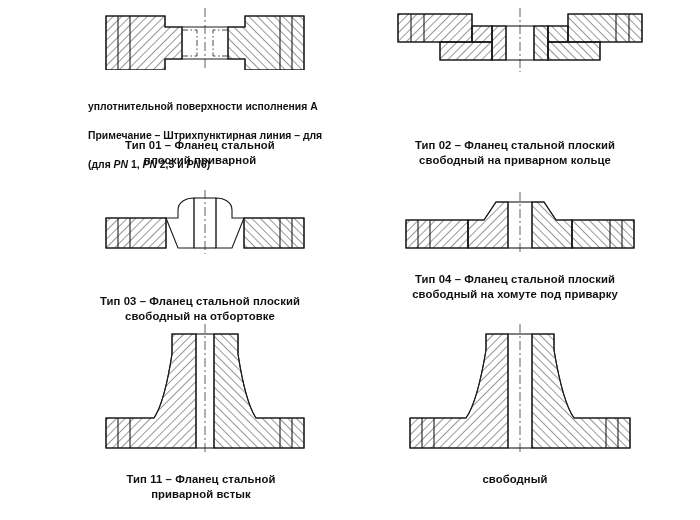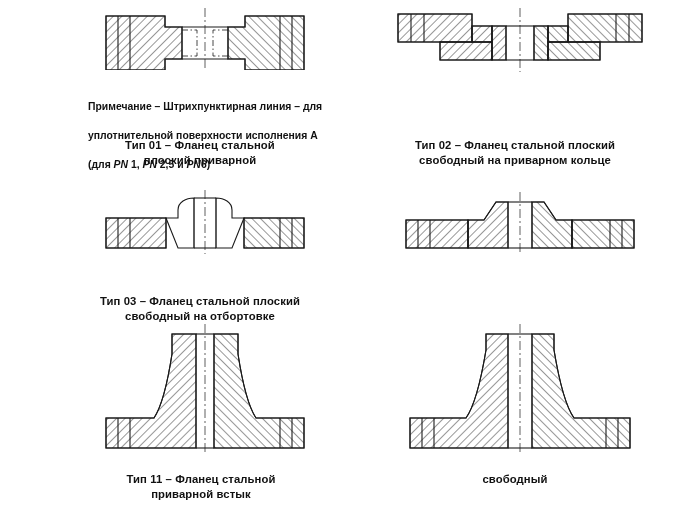--- a/index.html
+++ b/index.html
@@ -88,22 +88,22 @@
       <line class="ln" x1="210" y1="8" x2="210" y2="62"></line>
 
       <line class="ln" x1="112" y1="19" x2="158" y2="19"></line>
       <line class="ln" x1="112" y1="51" x2="158" y2="51"></line>
 
       <line class="ctr" x1="135" y1="0" x2="135" y2="62"></line>
     </svg>
   </div>
 
   <div class="note" style="left:88px; top:86px; width:260px;">
+    <div>уплотнительной поверхности исполнения А</div>
     <div>Примечание – Штрихпунктирная линия – для</div>
-    <div>уплотнительной поверхности исполнения А</div>
     <div><span>(для </span><span class="ital">PN</span><span> 1, </span><span class="ital">PN</span><span> 2,5 и </span><span class="ital">PN</span><span>6)</span></div>
   </div>
 
   <div class="caption" style="position:absolute; left:75px; top:138px; width:250px;">
     <div>Тип 01 – Фланец стальной</div>
     <div>плоский приварной</div>
   </div>
 
   <div class="cell" style="left:370px; top:8px; width:300px;">
     <svg class="fig" width="280" height="70" viewBox="0 0 280 70">
@@ -194,20 +194,24 @@
       <path class="hatchfill" fill="url(#h135)" d="M192,30 L176,30 L164,12 L152,12 L152,58 L192,58 Z"></path>
       <path class="ln" d="M192,30 L176,30 L164,12 L152,12 L152,58 L192,58 Z"></path>
 
       <line class="ln" x1="128" y1="12" x2="152" y2="12"></line>
       <line class="ln" x1="128" y1="58" x2="152" y2="58"></line>
 
       <line class="ctr" x1="140" y1="2" x2="140" y2="64"></line>
     </svg>
   </div>
 
+  <div class="caption" style="position:absolute; left:375px; top:272px; width:280px;">
+    <div>Тип 04 – Фланец стальной плоский</div>
+    <div>свободный на хомуте под приварку</div>
+  </div>
 
   <div class="cell" style="left:60px; top:320px; width:290px;">
     <svg class="fig" width="270" height="135" viewBox="0 0 270 135">
 
       <path class="hatchfill" fill="url(#h45)" d="M102,14 L126,14 L126,128 L36,128 L36,98 L84,98 C92,86 98,60 102,34 Z"></path>
       <path class="ln" d="M102,14 L126,14 L126,128 L36,128 L36,98 L84,98 C92,86 98,60 102,34 Z"></path>
 
       <line class="ln" x1="48" y1="98" x2="48" y2="128"></line>
       <line class="ln" x1="60" y1="98" x2="60" y2="128"></line>
 

